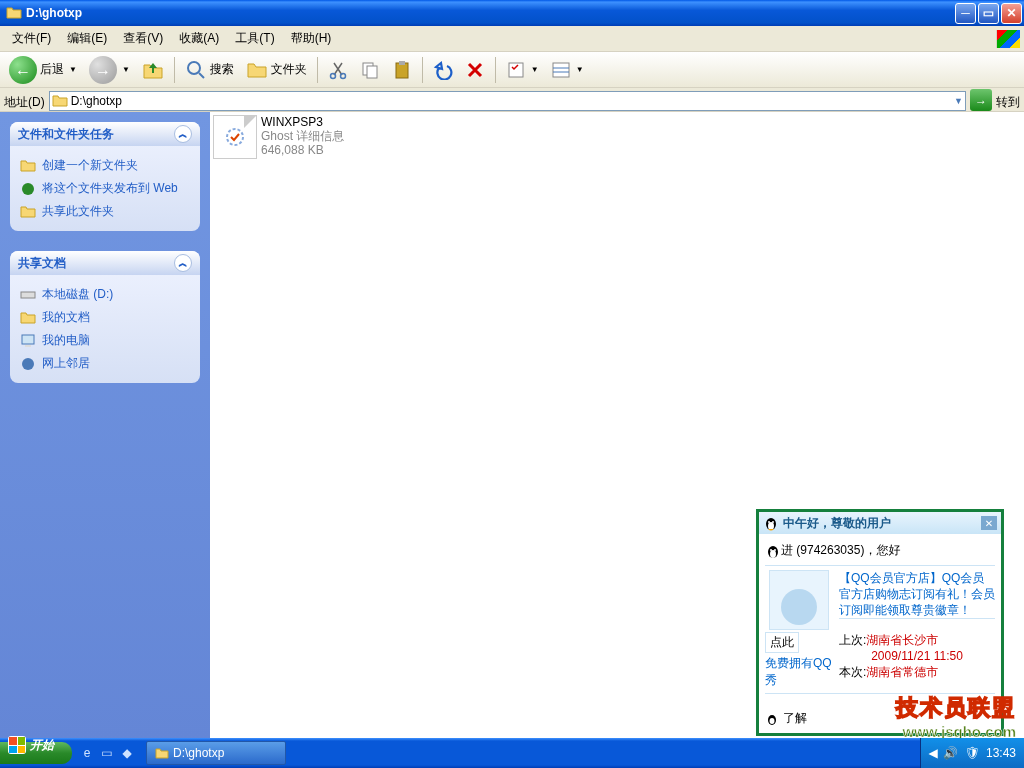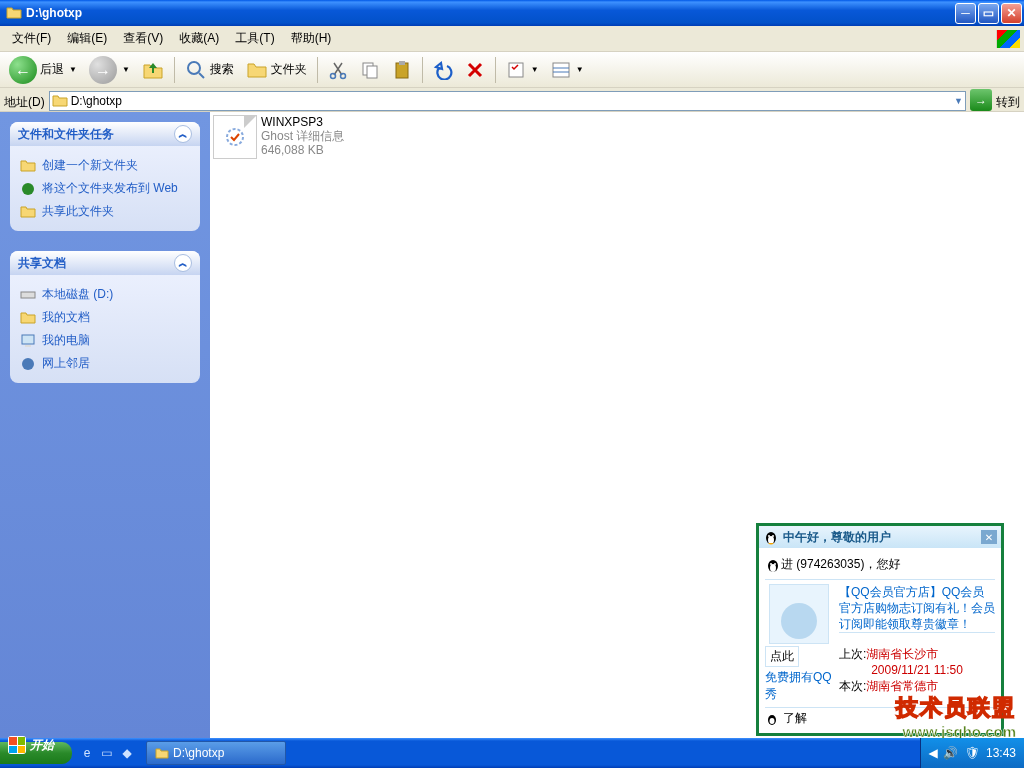--- a/index.html
+++ b/index.html
@@ -305,21 +305,21 @@
       </div>
       <div class="qq-info">
         <div class="blue">【QQ会员官方店】QQ会员官方店购物志订阅有礼！会员订阅即能领取尊贵徽章！</div>
         <div style="border-top:1px solid #cde4f5;padding-top:13px">
           <span>上次:</span><span class="red">湖南省长沙市</span>
         </div>
         <div class="red" style="text-align:center">2009/11/21 11:50</div>
         <div><span>本次:</span><span class="red">湖南省常德市</span></div>
       </div>
     </div>
-    <div style="border-top:1px solid #cde4f5;margin-top:4px;padding-top:2px;display:flex;align-items:center;gap:4px">
+    <div style="border-top:1px solid #cde4f5;margin-top:4px;padding-top:16px;display:flex;align-items:center;gap:4px">
       <svg width="14" height="14">
           <ellipse cx="7" cy="8" rx="4" ry="5" fill="#000"></ellipse>
           <ellipse cx="7" cy="9" rx="2.5" ry="3" fill="#fff"></ellipse>
         </svg>
       <span class="blue">了解</span>
     </div>
   </div>
 </div>
 
 <div class="watermark">

